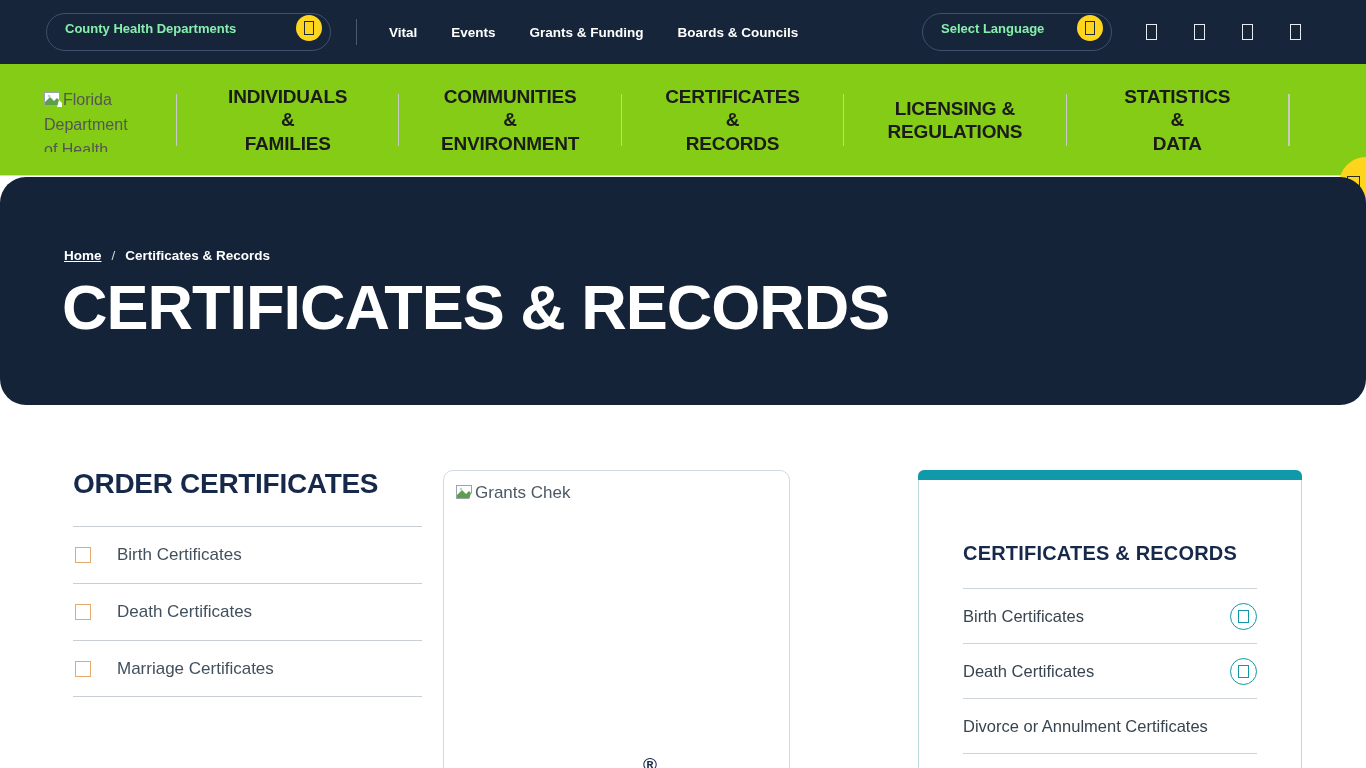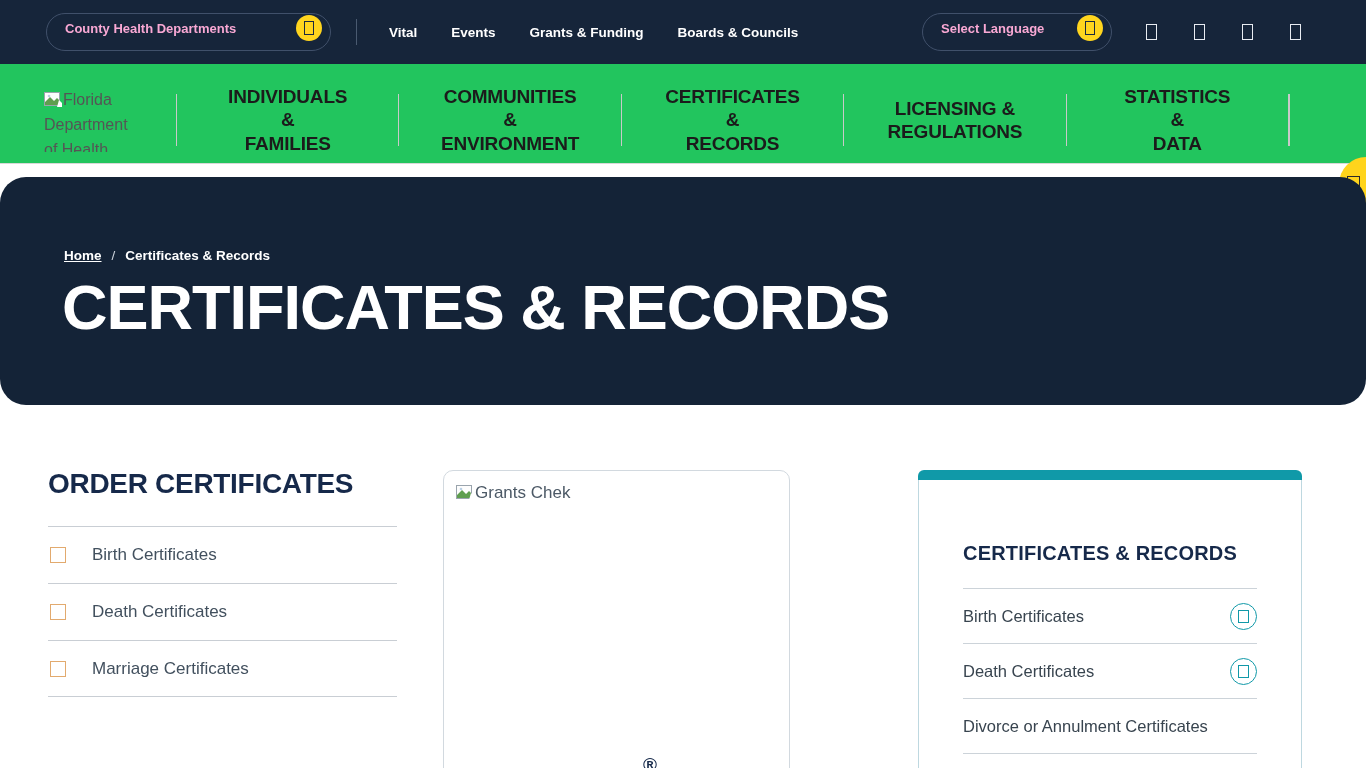--- a/index.html
+++ b/index.html
@@ -5,37 +5,37 @@
   * { margin: 0; padding: 0; box-sizing: border-box; }
   html,body { width: 1366px; height: 768px; overflow: hidden; background: #fff;
     font-family: "Liberation Sans", sans-serif; }
   .page { position: relative; width: 1366px; height: 768px; }
 
   
   .topbar { position: absolute; left:0; top:0; width:1366px; height:64px;
     background:#16253a; display:flex; align-items:center; }
   .pill { display:flex; align-items:center; gap:14px;
     border:1px solid #40506a; border-radius:24px; height:38px; padding:0 8px 8px 18px;
-    color:#f9a8d4; font-size:13px; font-weight:700; cursor:pointer; background:transparent; }
+    color:#86efac; font-size:13px; font-weight:700; cursor:pointer; background:transparent; }
   .pill-county { position:absolute; left:46px; top:13px; width:285px; justify-content:space-between; }
   .pill-lang { position:absolute; left:922px; top:13px; width:190px; justify-content:space-between; }
   .yellow-dot { width:26px; height:26px; border-radius:50%; background:#ffd51e;
     display:flex; align-items:center; justify-content:center; flex:0 0 auto; }
   .tofu { display:inline-block; border:1.5px solid #1b2a3f; width:10px; height:14px; }
   .topbar-sep { position:absolute; left:356px; top:19px; width:1px; height:26px; background:#4a5a70; }
   .topbar-links { position:absolute; left:389px; top:0; height:64px; display:flex;
     align-items:center; gap:34px; }
   .topbar-link { color:#fff; font-size:13.5px; font-weight:700; text-decoration:none; cursor:pointer; }
   .social-row { position:absolute; left:1146px; top:0; height:64px; display:flex;
     align-items:center; gap:37px; }
   .social-tofu { display:inline-block; border:1.5px solid #e8ecf2; width:11px; height:16px; cursor:pointer; }
 
   
-  .mainnav { position:absolute; left:0; top:64px; width:1366px; height:100px;
-    background:#22c55e; border-bottom:1px solid #d8d8d8; }
+  .mainnav { position:absolute; left:0; top:64px; width:1366px; height:112px;
+    background:#84cc16; border-bottom:1px solid #d8d8d8; }
   .logo { position:absolute; left:44px; top:24px; width:96px; height:64px;
     overflow:hidden; color:#555; font-size:16px; line-height:1.55; cursor:pointer; }
   .broken-img { display:inline-block; width:18px; height:15px; vertical-align:-2px; margin-right:1px; }
   .navlist { position:absolute; left:176px; top:0; width:1114px; height:112px;
     display:flex; align-items:center;justify-content:center; }
   .nav-sep { width:1px; height:52px; background:#c9c9c9; flex:0 0 auto; }
   .nav-item { flex:1 1 0; display:flex; align-items:center; justify-content:center;
     height:100%; cursor:pointer; }
   .nav-item-label { white-space:pre-line; text-align:center; color:#1b1b1b;
     font-size:19px; line-height:1.23; font-weight:700; letter-spacing:-0.2px; }
@@ -47,21 +47,21 @@
   
   .hero { position:absolute; left:0; top:177px; width:1366px; height:228px; background:#142337;border-radius:26px; }
   .breadcrumb { position:absolute; left:64px; top:71px; display:flex; align-items:center;
     gap:10px; color:#fff; font-size:13.5px; font-weight:700; }
   .breadcrumb .home { text-decoration:underline; cursor:pointer; }
   .breadcrumb .sep { font-weight:400; color:#cfd6df; }
   .hero-title { position:absolute; left:62px; top:94px; color:#fff; font-size:63px;
     font-weight:700; letter-spacing:-1px; }
 
   
-  .order-col { position:absolute; left:48px; top:468px; width:349px; }
+  .order-col { position:absolute; left:73px; top:468px; width:349px; }
   .order-heading { color:#16294a; font-size:28px; font-weight:700; letter-spacing:-0.3px; }
   .order-list { list-style:none; margin-top:26px; }
   .order-list li { border-top:1px solid #c9ced4; height:57px; display:flex;
     align-items:center; gap:26px; cursor:pointer; }
   .order-list li:last-child { border-bottom:1px solid #c9ced4; }
   .cert-tofu { display:inline-block; width:16px; height:16px; border:1px solid #e2aa6e;
     margin-left:2px; flex:0 0 auto; }
   .order-link { color:#42505e; font-size:17px; }
 
   

